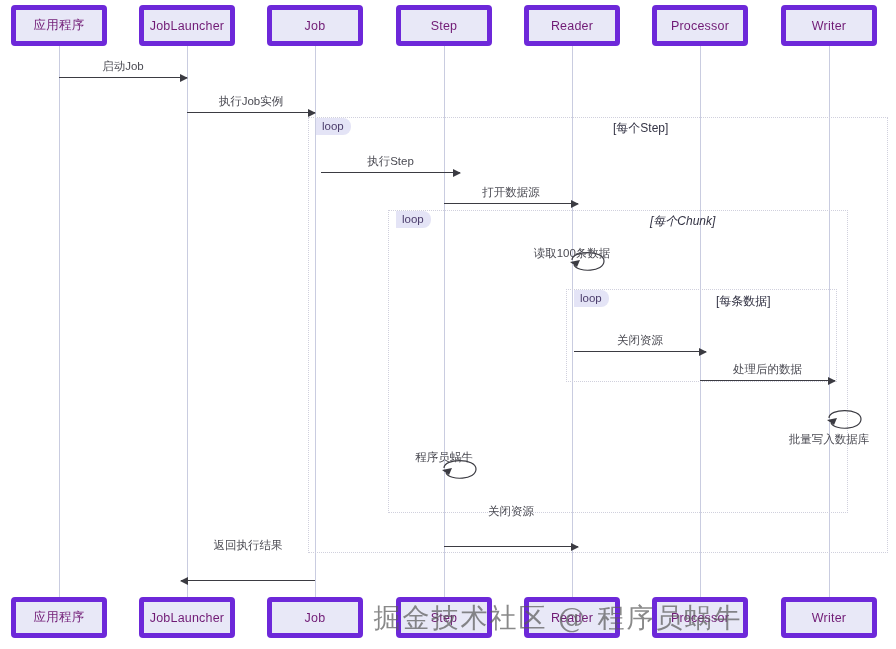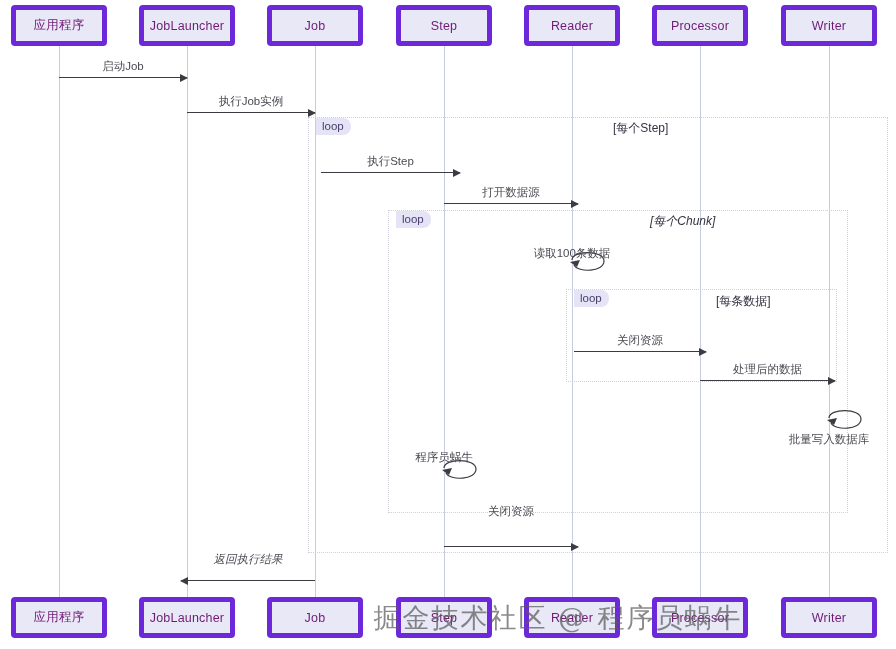--- a/index.html
+++ b/index.html
@@ -127,21 +127,21 @@
       <div class="msg-label" style="left: 390.5px; top: 154px;">执行Step</div>
       <div class="msg right" style="left: 444px; top: 203px; width: 134px;"></div>
       <div class="msg-label" style="left: 511px; top: 185px;">打开数据源</div>
       <div class="msg right" style="left: 574px; top: 351px; width: 132px;"></div>
       <div class="msg-label" style="left: 640px; top: 333px;">关闭资源</div>
       <div class="msg right" style="left: 700px; top: 380px; width: 135px;"></div>
       <div class="msg-label" style="left: 767.5px; top: 362px;">处理后的数据</div>
       <div class="msg right" style="left: 444px; top: 546px; width: 134px;"></div>
       <div class="msg-label" style="left: 511px; top: 504px;">关闭资源</div>
       <div class="msg left" style="left: 181px; top: 580px; width: 134px;"></div>
-      <div class="msg-label" style="left: 248px; top: 552px; font-style: italic;">返回执行结果</div>
+      <div class="msg-label" style="left: 248px; top: 538px;">返回执行结果</div>
     </div>
   <div id="selfmsgs">
       <div class="selfloop" style="left: 568px; top: 248px;">
         <svg width="44" height="30" viewBox="0 0 44 30">
           <path d="M4 12 C4 2, 36 2, 36 13 C36 24, 10 25, 6 17" fill="none" stroke="#3b3b42" stroke-width="1.2"></path>
           <path d="M2 14 L12 12 L9 19 Z" fill="#3b3b42"></path>
         </svg>
       </div>
       <div class="msg-label" style="left: 572px; top: 246px;">读取100条数据</div>
       <div class="selfloop" style="left: 825px; top: 406px;">

